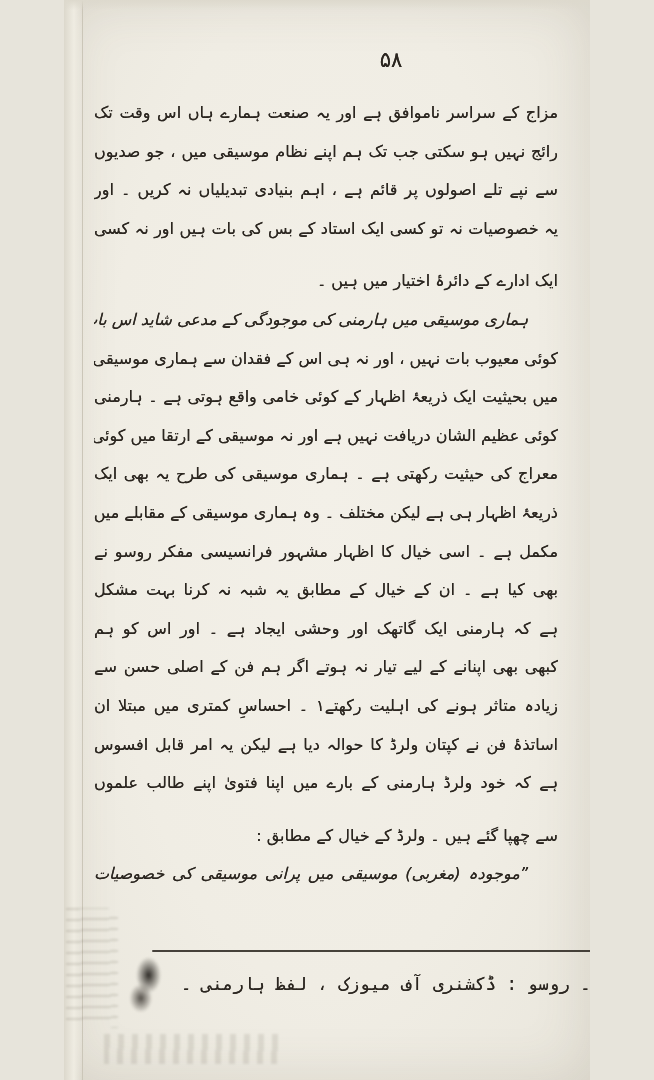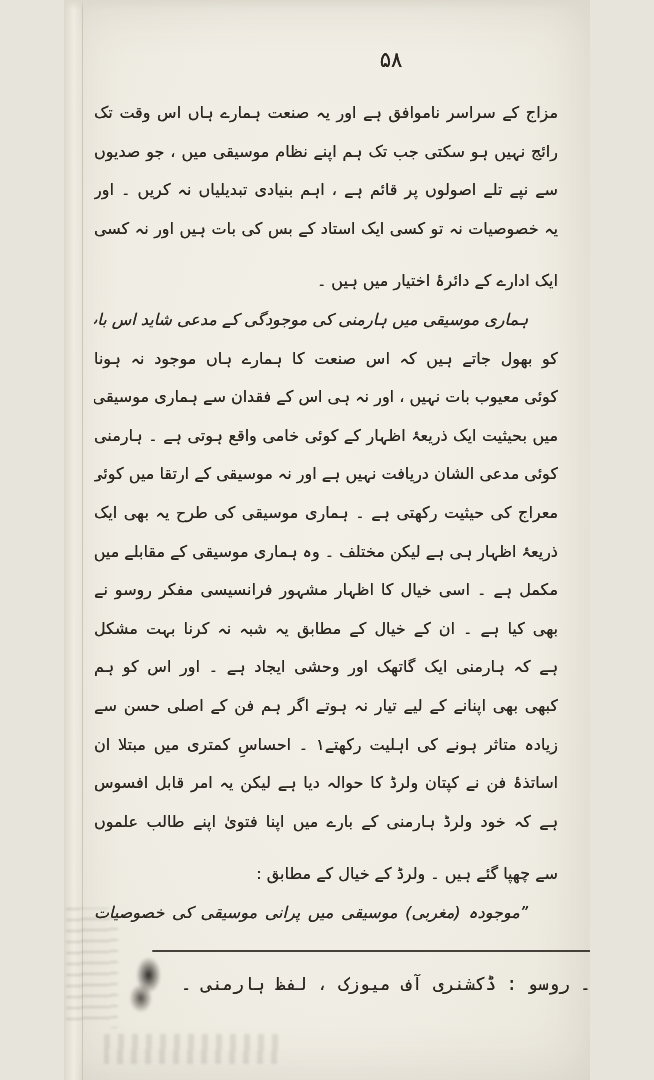--- a/index.html
+++ b/index.html
@@ -122,24 +122,23 @@
 
   <div class="page-number">۵۸</div>
 
   <div class="body-text">
     <p class="line">مزاج کے سراسر ناموافق ہے اور یہ صنعت ہمارے ہاں اس وقت تک</p>
     <p class="line">رائج نہیں ہو سکتی جب تک ہم اپنے نظام موسیقی میں ، جو صدیوں</p>
     <p class="line">سے نپے تلے اصولوں پر قائم ہے ، اہم بنیادی تبدیلیاں نہ کریں ۔ اور</p>
     <p class="line">یہ خصوصیات نہ تو کسی ایک استاد کے بس کی بات ہیں اور نہ کسی</p>
     <p class="line end">ایک ادارے کے دائرۂ اختیار میں ہیں ۔</p>
     <p class="line indent">ہماری موسیقی میں ہارمنی کی موجودگی کے مدعی شاید اس بات</p>
-    <p class="line">کو بھول جاتے ہیں کہ اس صنعت کا ہمارے ہاں موجود نہ ہونا</p>
     <p class="line">کوئی معیوب بات نہیں ، اور نہ ہی اس کے فقدان سے ہماری موسیقی</p>
     <p class="line">میں بحیثیت ایک ذریعۂ اظہار کے کوئی خامی واقع ہوتی ہے ۔ ہارمنی</p>
-    <p class="line">کوئی مدعی الشان دریافت نہیں ہے اور نہ موسیقی کے ارتقا میں کوئی</p>
+    <p class="line">کوئی عظیم الشان دریافت نہیں ہے اور نہ موسیقی کے ارتقا میں کوئی</p>
     <p class="line">معراج کی حیثیت رکھتی ہے ۔ ہماری موسیقی کی طرح یہ بھی ایک</p>
     <p class="line">ذریعۂ اظہار ہی ہے لیکن مختلف ۔ وہ ہماری موسیقی کے مقابلے میں نہ</p>
     <p class="line">مکمل ہے ۔ اسی خیال کا اظہار مشہور فرانسیسی مفکر روسو نے</p>
     <p class="line">بھی کیا ہے ۔ ان کے خیال کے مطابق یہ شبہ نہ کرنا بہت مشکل</p>
     <p class="line">ہے کہ ہارمنی ایک گاتھک اور وحشی ایجاد ہے ۔ اور اس کو ہم</p>
     <p class="line">کبھی بھی اپنانے کے لیے تیار نہ ہوتے اگر ہم فن کے اصلی حسن سے</p>
     <p class="line">زیادہ متاثر ہونے کی اہلیت رکھتے۱ ۔ احساسِ کمتری میں مبتلا ان</p>
     <p class="line">اساتذۂ فن نے کپتان ولرڈ کا حوالہ دیا ہے لیکن یہ امر قابل افسوس</p>
     <p class="line">ہے کہ خود ولرڈ ہارمنی کے بارے میں اپنا فتویٰ اپنے طالب علموں</p>
     <p class="line end">سے چھپا گئے ہیں ۔ ولرڈ کے خیال کے مطابق :</p>

